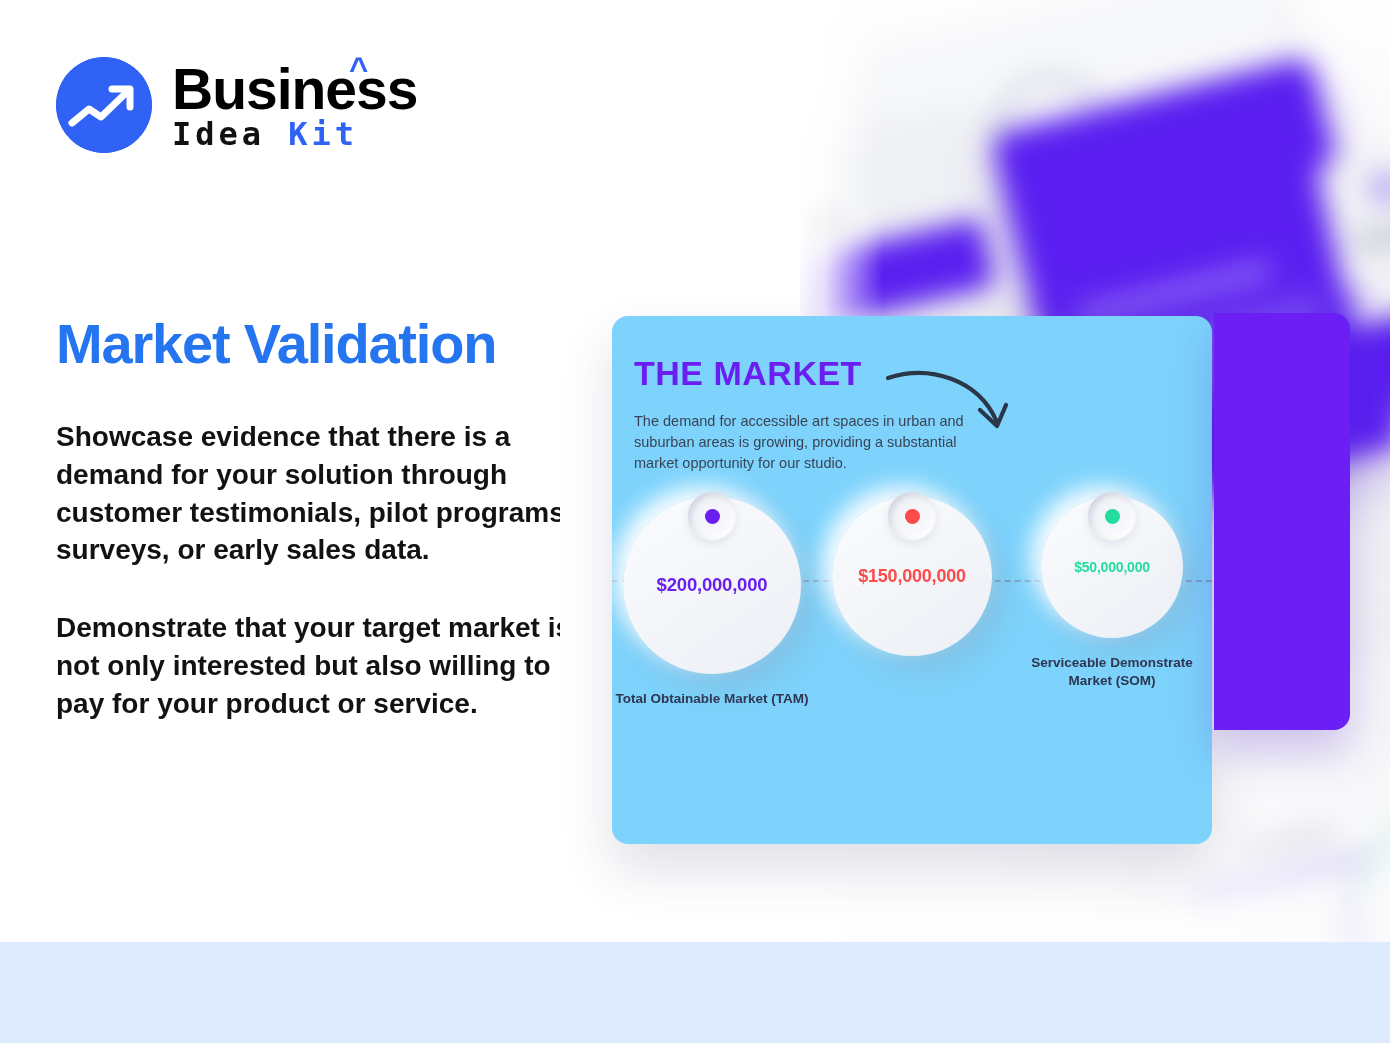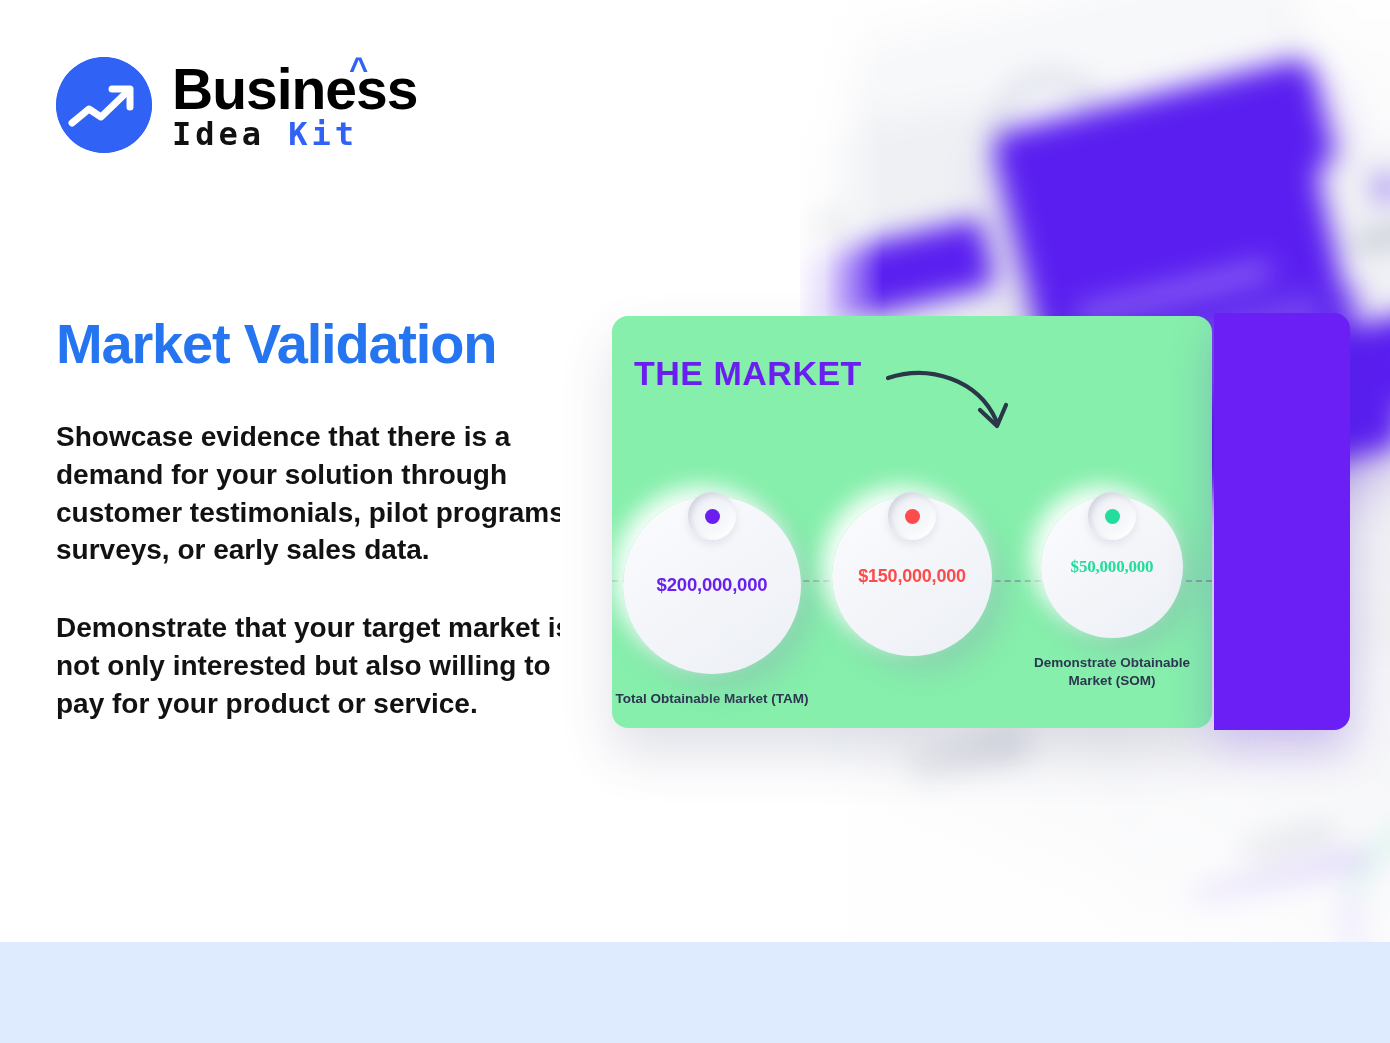--- a/index.html
+++ b/index.html
@@ -85,22 +85,22 @@
   .logo-bottom .kit{ color:#2F62F5; }
 
   
   .headline{ position:absolute; left:56px; top:295px; font-size:56px; font-weight:800; color:#2575F0; letter-spacing:-1.2px;margin-top:16px; }
   .body-copy{ position:absolute; left:56px; top:418px; width:520px; }
   .para{ font-size:28px; font-weight:700; line-height:1.35; color:#121212; }
   .para + .para{ margin-top:40px; }
 
   
   .market-card{
-    position:absolute; left:612px; top:316px; width:600px; height:412px;
-    background:#86efac; border-radius:16px; z-index:6;
+    position:absolute; left:612px; top:316px; width:600px; height:528px;
+    background:#7dd3fc; border-radius:16px; z-index:6;
     box-shadow:0 26px 52px rgba(60,70,110,.16);
     overflow:hidden;
   }
   .mc-title{ position:absolute; left:22px; top:38px; font-size:34px; font-weight:800; color:#6A1FF0; letter-spacing:.5px; }
   .mc-desc{ position:absolute; left:22px; top:95px; width:348px; font-size:14.5px; line-height:1.45; color:#3A4356; }
   .mc-arrow{ position:absolute; left:272px; top:46px; width:130px; height:76px; }
 
   
   .mc-dash{ position:absolute; left:0; top:264px; width:600px; height:0; border-top:2px dashed #6d7590; opacity:.55; }
 
@@ -121,21 +121,21 @@
     position:absolute; top:-4px; left:50%; transform:translateX(-50%);
     width:48px; height:48px; border-radius:50%;
     background:linear-gradient(145deg,#eef0f5 0%,#fafbfd 100%);
     box-shadow: inset 3px 3px 6px rgba(150,158,180,.35), inset -3px -3px 6px rgba(255,255,255,.95), 0 4px 8px rgba(150,158,180,.22);
     display:flex; align-items:center; justify-content:center;
   }
   .well-dot{ width:15px; height:15px; border-radius:50%; }
 
   .bubble-value{ font-size:18.5px; font-weight:800; letter-spacing:-.2px; position:relative; z-index:2; }
   .bubble-value.sm{ font-size:18px; }
-  .bubble-value.xs{ font-size:17px;font-family:Liberation Serif, serif; }
+  .bubble-value.xs{ font-size:14px; }
 
   .mc-label{ margin-top:16px; text-align:center; font-size:13.5px; font-weight:700; line-height:1.35; color:#2D3550; }
 
   
   .purple-slab{
     position:absolute; left:1214px; top:313px; width:136px; height:417px;
     background:#6B1FF5; border-radius:0 16px 16px 0; z-index:7;
     box-shadow:0 22px 44px rgba(80,30,200,.25);
   }
 
@@ -209,20 +209,21 @@
     </div>
 
     <div class="left-fade"></div>
   </div>
 
   <div class="purple-slab"></div>
 
   <div class="market-card">
 
     <div class="mc-title">THE MARKET</div>
+    <div class="mc-desc">The demand for accessible art spaces in urban and suburban areas is growing, providing a substantial market opportunity for our studio.</div>
 
     <div class="mc-arrow">
       <svg width="130" height="76" viewBox="0 0 130 76" aria-hidden="true">
         <path d="M4 16 C46 2, 94 18, 112 58" stroke="#2B3648" stroke-width="4.2" fill="none" stroke-linecap="round"></path>
         <path d="M96 48 L113 64 L122 43" stroke="#2B3648" stroke-width="4.2" fill="none" stroke-linecap="round" stroke-linejoin="round"></path>
       </svg>
     </div>
 
     <div class="mc-dash"></div>
 
@@ -247,21 +248,21 @@
         </div>
       </div>
 
       <div class="mc-col">
         <div class="bubble smaller">
           <div class="well">
             <span class="well-dot" style="background:#22DD9B"></span>
           </div>
           <span class="bubble-value xs" style="color:#22DD9B">$50,000,000</span>
         </div>
-        <div class="mc-label">Demonstrate Obtainable Market (SOM)</div>
+        <div class="mc-label">Serviceable Demonstrate Market (SOM)</div>
       </div>
 
     </div>
   </div>
 
   <div class="blue-band"></div>
 
 </div>
 
 </body></html>

